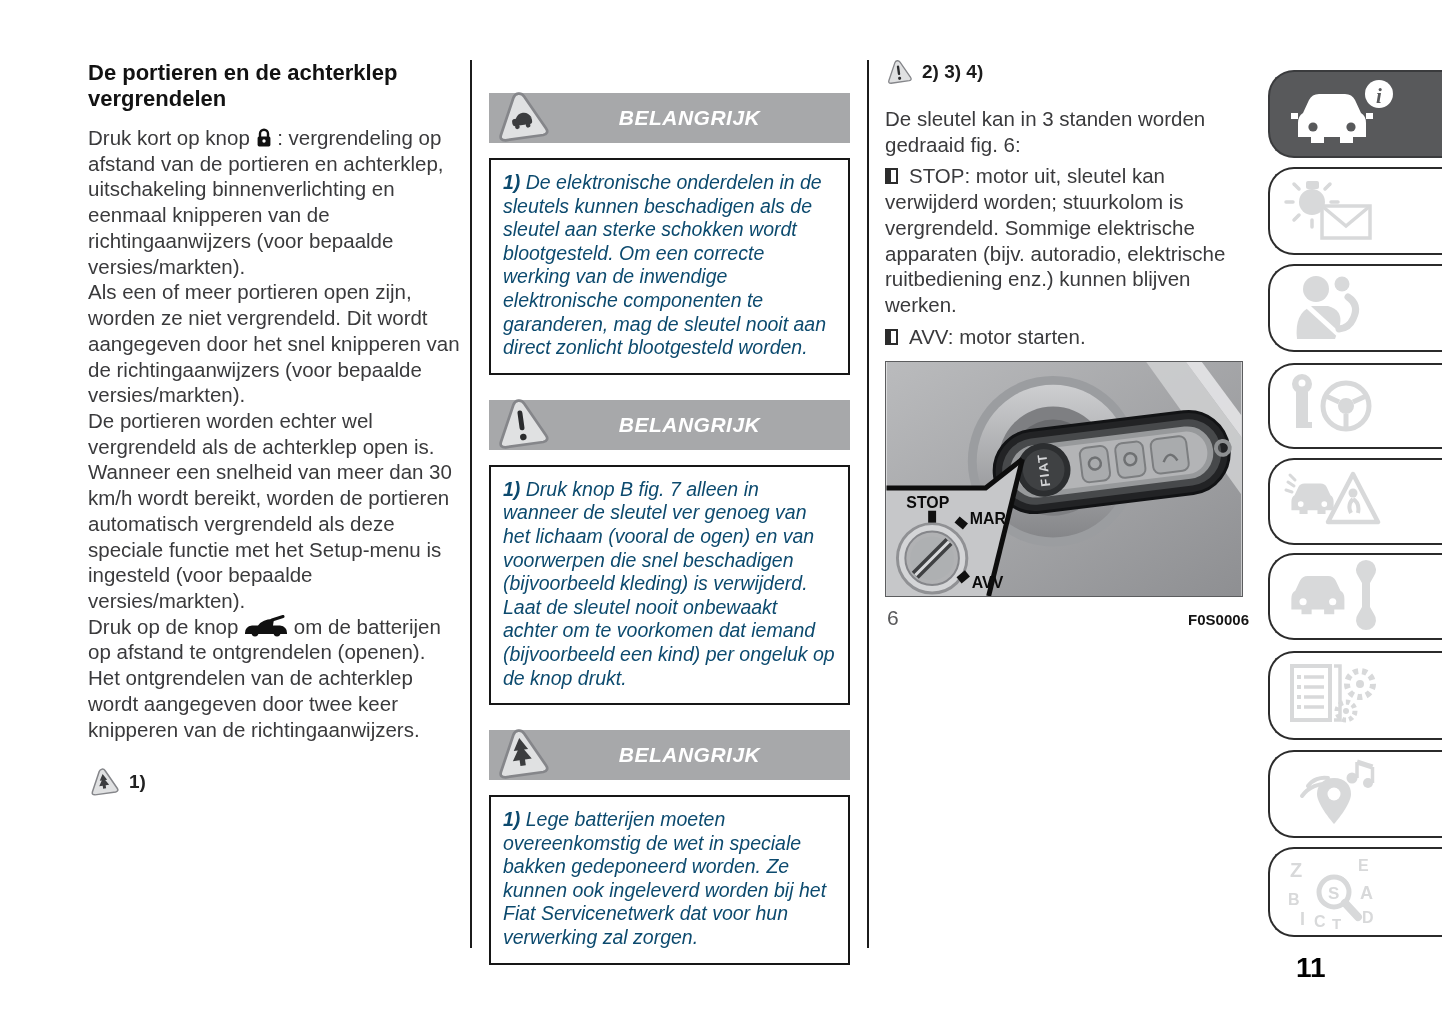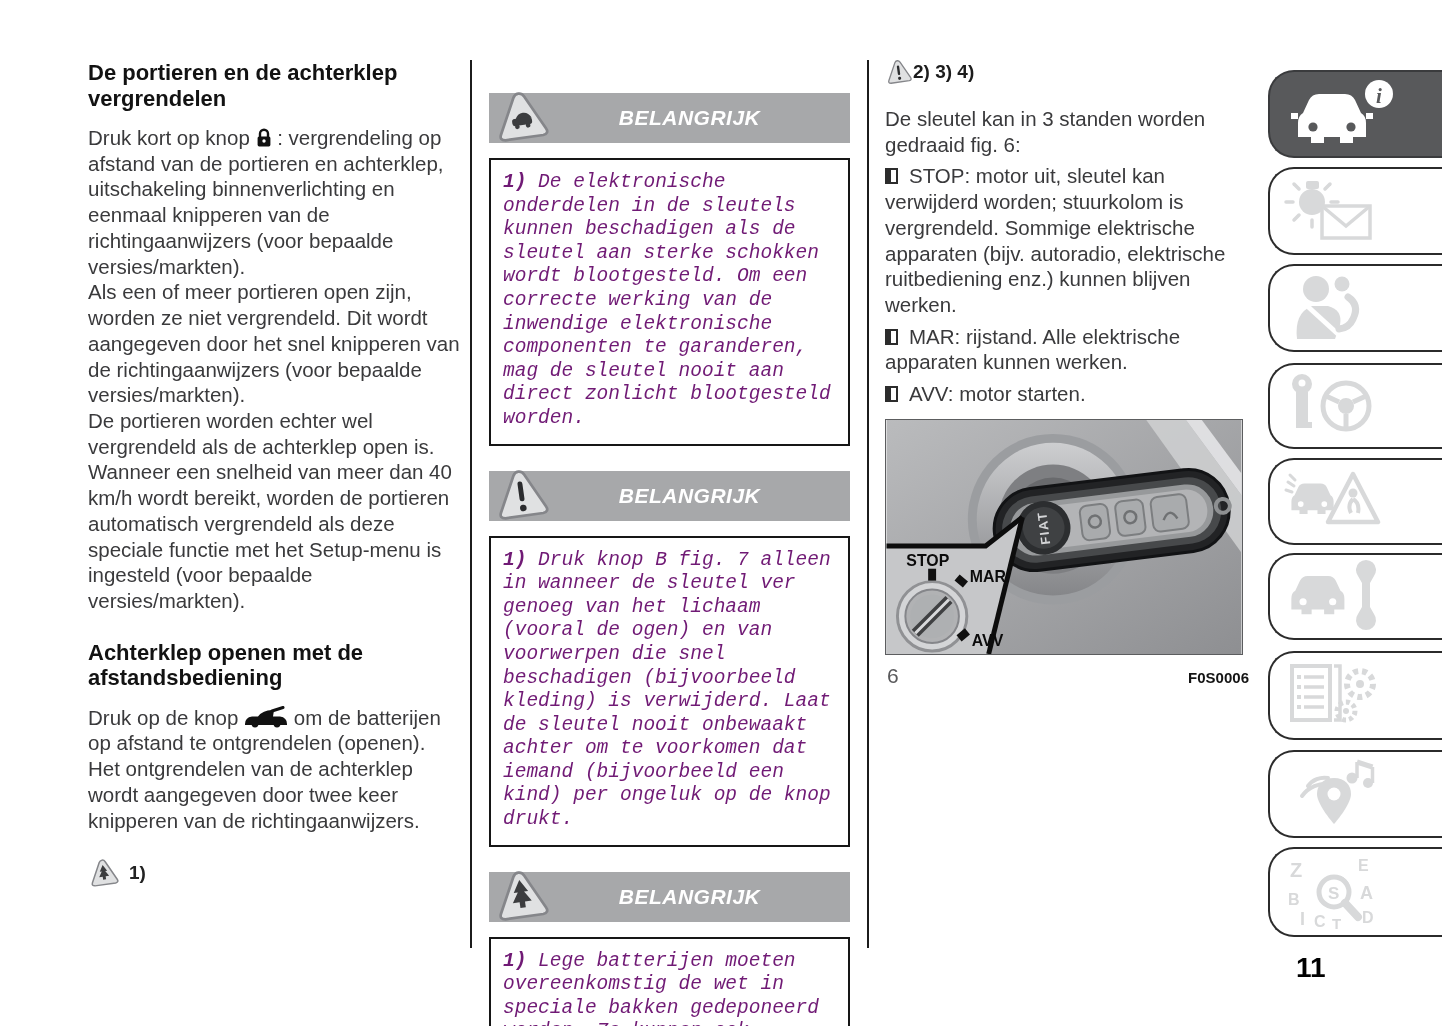--- a/index.html
+++ b/index.html
@@ -22,27 +22,27 @@
 
   .footnote-row { display:flex; align-items:center; gap:9px; margin-top:24px;
     font-size:19px; font-weight:bold; color:#222; }
 
   
   .imp-bar { position:relative; height:50px; background:#a7a8aa; margin-bottom:15px; }
   .imp-bar .btitle { position:absolute; left:40px; right:0; top:13px; text-align:center;
     color:#fff; font-style:italic; font-weight:bold; font-size:21px; letter-spacing:.5px; }
   .imp-bar .tri { position:absolute; left:4px; top:-5px; }
   .imp-box { border:2px solid #161616; padding:11px 12px 13px; font-style:italic;
-    font-size:19.5px; line-height:1.21; color:#701a75; margin-bottom:25px;font-family:Liberation Mono, monospace; }
+    font-size:19.5px; line-height:1.21; color:#0c4a6e; margin-bottom:25px; }
   .imp-box b { font-style:italic; }
 
   
   #contactslot { font-size:31px; font-weight:800; color:#0e0e0e; letter-spacing:1px;
     padding-bottom:8px; border-bottom:4px solid #0e0e0e; margin-bottom:12px; line-height:1; }
-  .refs-row { display:flex; align-items:center; font-weight:bold; font-size:19px;
+  .refs-row { display:flex; align-items:center; gap:9px; font-weight:bold; font-size:19px;
     color:#1c1c1c; margin:0 0 20px 0; }
   .sqb { display:inline-block; width:13px; height:16px; border:2.5px solid #2c2c2c;
     border-left-width:6px; margin-right:11px; vertical-align:-1px; }
   .bullet { margin-top:6px; }
   .figure-wrap { margin-top:12px; }
   .figure-frame { width:358px; height:236px; border:1px solid #5c5d5f; }
   .figure-caption { display:flex; justify-content:space-between; align-items:baseline;
     margin:5px 2px 20px 2px; }
   .fig-num { font-size:21px; color:#59595b; }
   .fig-code { font-size:15px; font-weight:bold; color:#141414; }
@@ -69,23 +69,22 @@
   <div class="col" id="col-left">
     <h3 class="sec">De portieren en de achterklep vergrendelen</h3>
     <p class="body"><span>Druk kort op knop</span>
       <svg class="inline-icon" width="16" height="20" viewBox="0 0 16 20">
           <path d="M4 9 V5.8 a4 4 0 0 1 8 0 V9" fill="none" stroke="#111" stroke-width="2.4"></path>
           <rect x="1.6" y="8.4" width="12.8" height="10" rx="1.6" fill="#111"></rect>
           <circle cx="8" cy="13" r="1.7" fill="#fff"></circle>
         </svg>
       <span>: vergrendeling op afstand van de portieren en achterklep, uitschakeling binnenverlichting en eenmaal knipperen van de richtingaanwijzers (voor bepaalde versies/markten).</span></p>
     <p class="body">Als een of meer portieren open zijn, worden ze niet vergrendeld. Dit wordt aangegeven door het snel knipperen van de richtingaanwijzers (voor bepaalde versies/markten).</p>
-    <p class="body">De portieren worden echter wel vergrendeld als de achterklep open is. Wanneer een snelheid van meer dan 40 km/h wordt bereikt, worden de portieren automatisch vergrendeld als deze speciale functie met het Setup-menu is ingesteld (voor bepaalde versies/markten).</p>
-
-    <h3 class="sec mt26">Achterklep openen met de afstandsbediening</h3>
+    <p class="body">De portieren worden echter wel vergrendeld als de achterklep open is. Wanneer een snelheid van meer dan 30 km/h wordt bereikt, worden de portieren automatisch vergrendeld als deze speciale functie met het Setup-menu is ingesteld (voor bepaalde versies/markten).</p>
+
     <p class="body"><span>Druk op de knop</span>
       <svg class="inline-icon" width="44" height="22" viewBox="0 0 44 22">
           <path d="M28 5 L39 1.5" stroke="#111" stroke-width="3" stroke-linecap="round" fill="none"></path>
           <path d="M1 18 Q1 11.5 8 10.5 L14 10.5 Q19 4 28 4 L30 4 29 10.5 36 10.5 Q43 11.5 43 18 L43 19 H1 Z" fill="#111"></path>
           <circle cx="11" cy="18" r="3.4" fill="#111"></circle>
           <circle cx="33" cy="18" r="3.4" fill="#111"></circle>
         </svg>
       <span>om de batterijen op afstand te ontgrendelen (openen).</span></p>
     <p class="body">Het ontgrendelen van de achterklep wordt aangegeven door twee keer knipperen van de richtingaanwijzers.</p>
 
@@ -149,21 +148,20 @@
             <rect x="29.3" y="17" width="5.4" height="22" rx="2.7" fill="#2b2c2e"></rect>
             <circle cx="32" cy="46.5" r="3.6" fill="#2b2c2e"></circle>
           </g>
         </svg>
       <span>2) 3) 4)</span>
     </div>
 
     <p class="body">De sleutel kan in 3 standen worden gedraaid fig. 6:</p>
 
     <p class="body bullet"><span class="sqb"></span><span>STOP: motor uit, sleutel kan verwijderd worden; stuurkolom is vergrendeld. Sommige elektrische apparaten (bijv. autoradio, elektrische ruitbediening enz.) kunnen blijven werken.</span></p>
-    <p class="body bullet"><span class="sqb"></span><span>MAR: rijstand. Alle elektrische apparaten kunnen werken.</span></p>
     <p class="body bullet"><span class="sqb"></span><span>AVV: motor starten.</span></p>
 
     <div class="figure-wrap">
       <svg class="figure-frame" viewBox="0 0 358 236">
         <defs>
           <linearGradient id="fgbg" x1="0" y1="0" x2="1" y2="1">
               <stop offset="0" stop-color="#babbbd"></stop>
               <stop offset="1" stop-color="#8e8f92"></stop>
             </linearGradient>
           <linearGradient id="bez" x1="0" y1="0" x2="0" y2="1">

